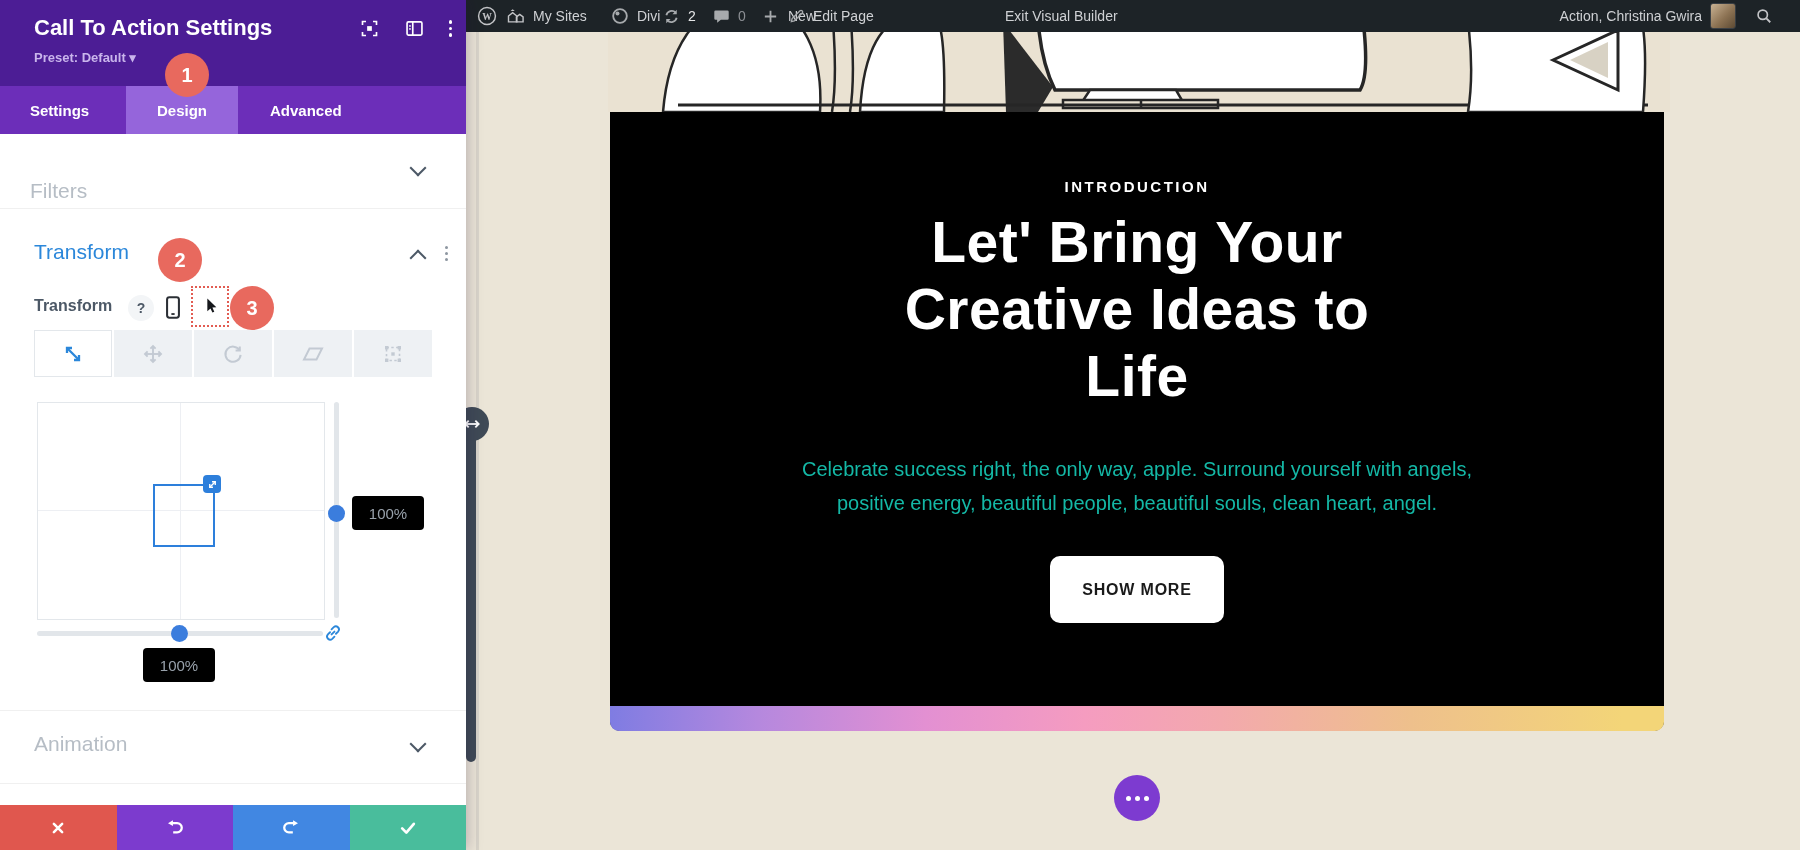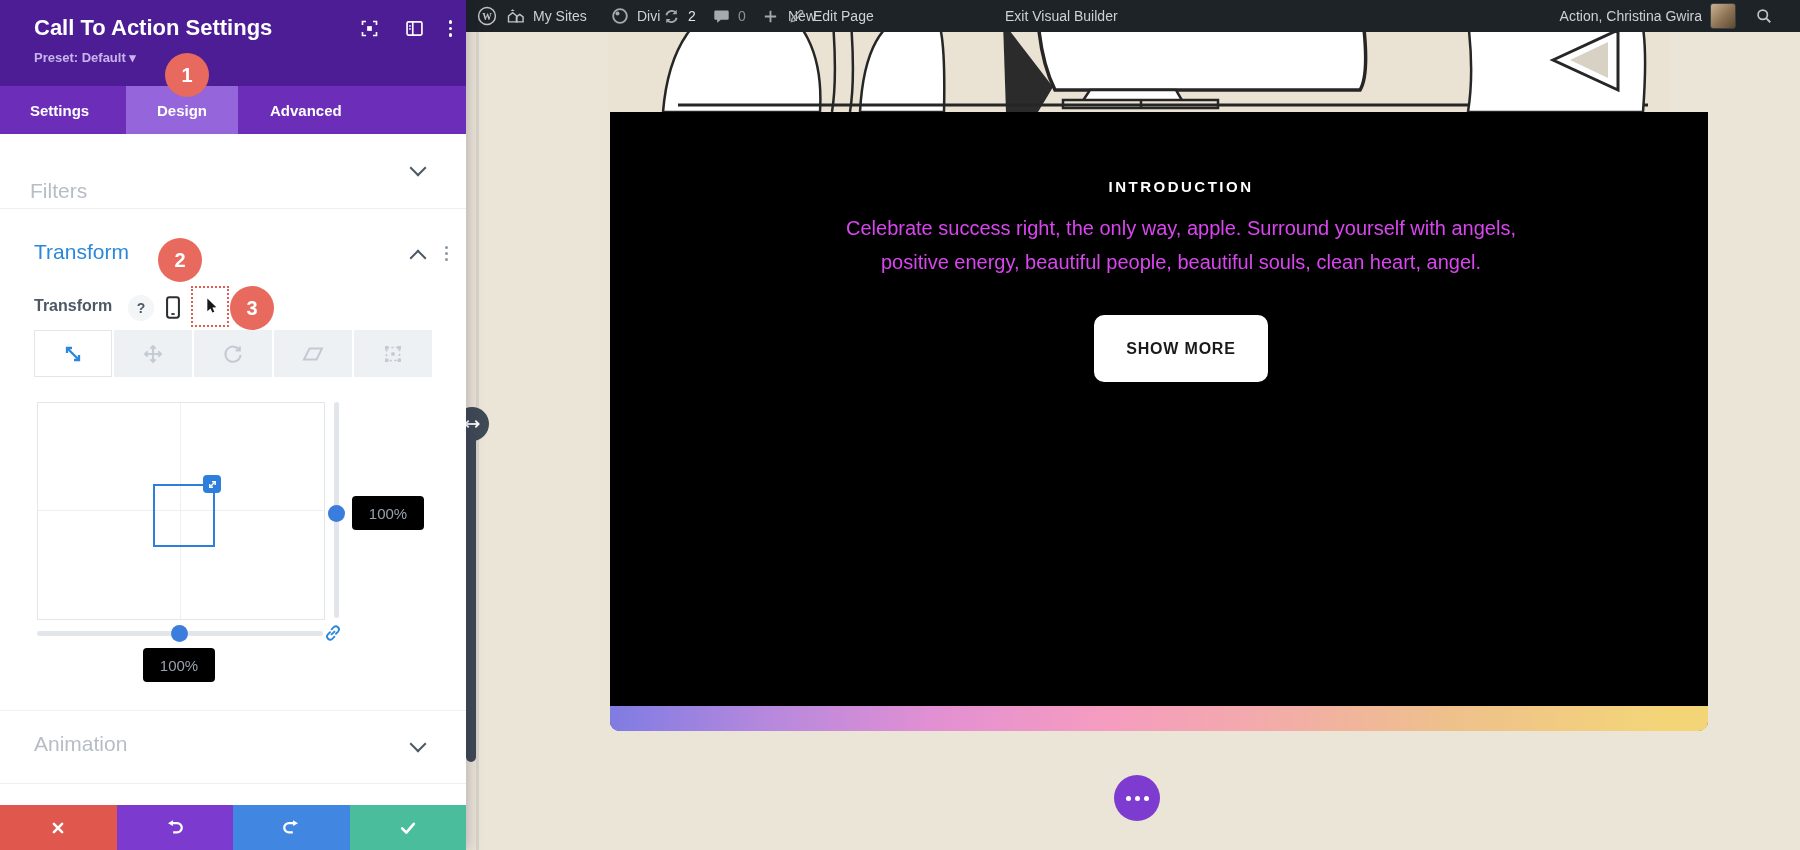--- a/index.html
+++ b/index.html
@@ -15,24 +15,24 @@
   .ab-muted{color:#8c8f94;}
   .ab-count{color:#e6e7e8;}
   .avatar{width:24px;height:24px;border-radius:3px;
           background:linear-gradient(135deg,#c9b293 0%,#8d7354 55%,#5d4a33 100%);
           border:1px solid #3a3f44;}
 
   
   .canvas{position:absolute;left:0;top:0;width:1800px;height:850px;background:#ebe5d7;z-index:1;}
   .illustration{position:absolute;left:608px;top:32px;width:1062px;height:80px;background:#eae2d2;overflow:hidden;}
   .cta{position:absolute;left:610px;top:112px;width:1054px;height:619px;background:#000;
-       border-radius:0 0 10px 10px;display:flex;flex-direction:column;align-items:center;padding-left:44px;}
+       border-radius:0 0 10px 10px;display:flex;flex-direction:column;align-items:center;}
   .cta-eyebrow{margin-top:66px;color:#fff;font-size:15px;font-weight:700;letter-spacing:2.5px;}
   .cta-heading{margin-top:14px;text-align:center;color:#fff;font-weight:700;font-size:57px;line-height:67px;letter-spacing:.5px;}
-  .cta-body{margin-top:16px;text-align:center;color:#d946ef;font-size:20px;line-height:34px;font-weight:400;}
+  .cta-body{margin-top:42px;text-align:center;color:#14b8a6;font-size:20px;line-height:34px;font-weight:400;}
   .cta-btn{margin-top:36px;background:#fff;color:#1a1a1a;border:none;border-radius:10px;
            min-width:174px;height:67px;font-family:"Liberation Sans",sans-serif;
            font-size:16px;font-weight:700;letter-spacing:.8px;}
   .cta-gradient{position:absolute;left:0;bottom:0;width:100%;height:25px;border-radius:0 0 9px 9px;
     background:linear-gradient(90deg,#7f7ce2 0%,#b588de 14%,#e390d2 30%,#f59cc0 45%,#f3a9ad 58%,#eec08c 76%,#f3d578 96%);}
   .dots-btn{position:absolute;left:1114px;top:775px;width:46px;height:46px;border-radius:50%;
             background:#7d3bd0;display:flex;align-items:center;justify-content:center;gap:4px;border:none;}
   .dots-btn i{width:5px;height:5px;border-radius:50%;background:#fff;}
 
   
@@ -115,20 +115,25 @@
       <line x1="533" y1="68" x2="533" y2="76" stroke="#262626" stroke-width="2.5"></line>
       <line x1="70" y1="73" x2="1040" y2="73" stroke="#262626" stroke-width="3"></line>
       <path d="M860 -10 C865 30 864 55 860 80 L1035 80 C1038 40 1038 10 1034 -10 Z" fill="#fff" stroke="#262626" stroke-width="2.5"></path>
       <path d="M945 28 L1010 -2 L1010 58 Z" fill="#fff" stroke="#262626" stroke-width="3"></path>
       <path d="M962 28 L1000 10 L1000 46 Z" fill="#d8d2c4"></path>
     </svg>
   </div>
 
   <section class="cta">
     <div class="cta-eyebrow">INTRODUCTION</div>
+    <h1 class="cta-heading" style="margin:14px 0 0 0;">
+      <div>Let' Bring Your</div>
+      <div>Creative Ideas to</div>
+      <div>Life</div>
+    </h1>
     <div class="cta-body">
       <div>Celebrate success right, the only way, apple. Surround yourself with angels,</div>
       <div>positive energy, beautiful people, beautiful souls, clean heart, angel.</div>
     </div>
     <button class="cta-btn">SHOW MORE</button>
     <div class="cta-gradient"></div>
   </section>
 
   <button class="dots-btn">
     <i></i>

